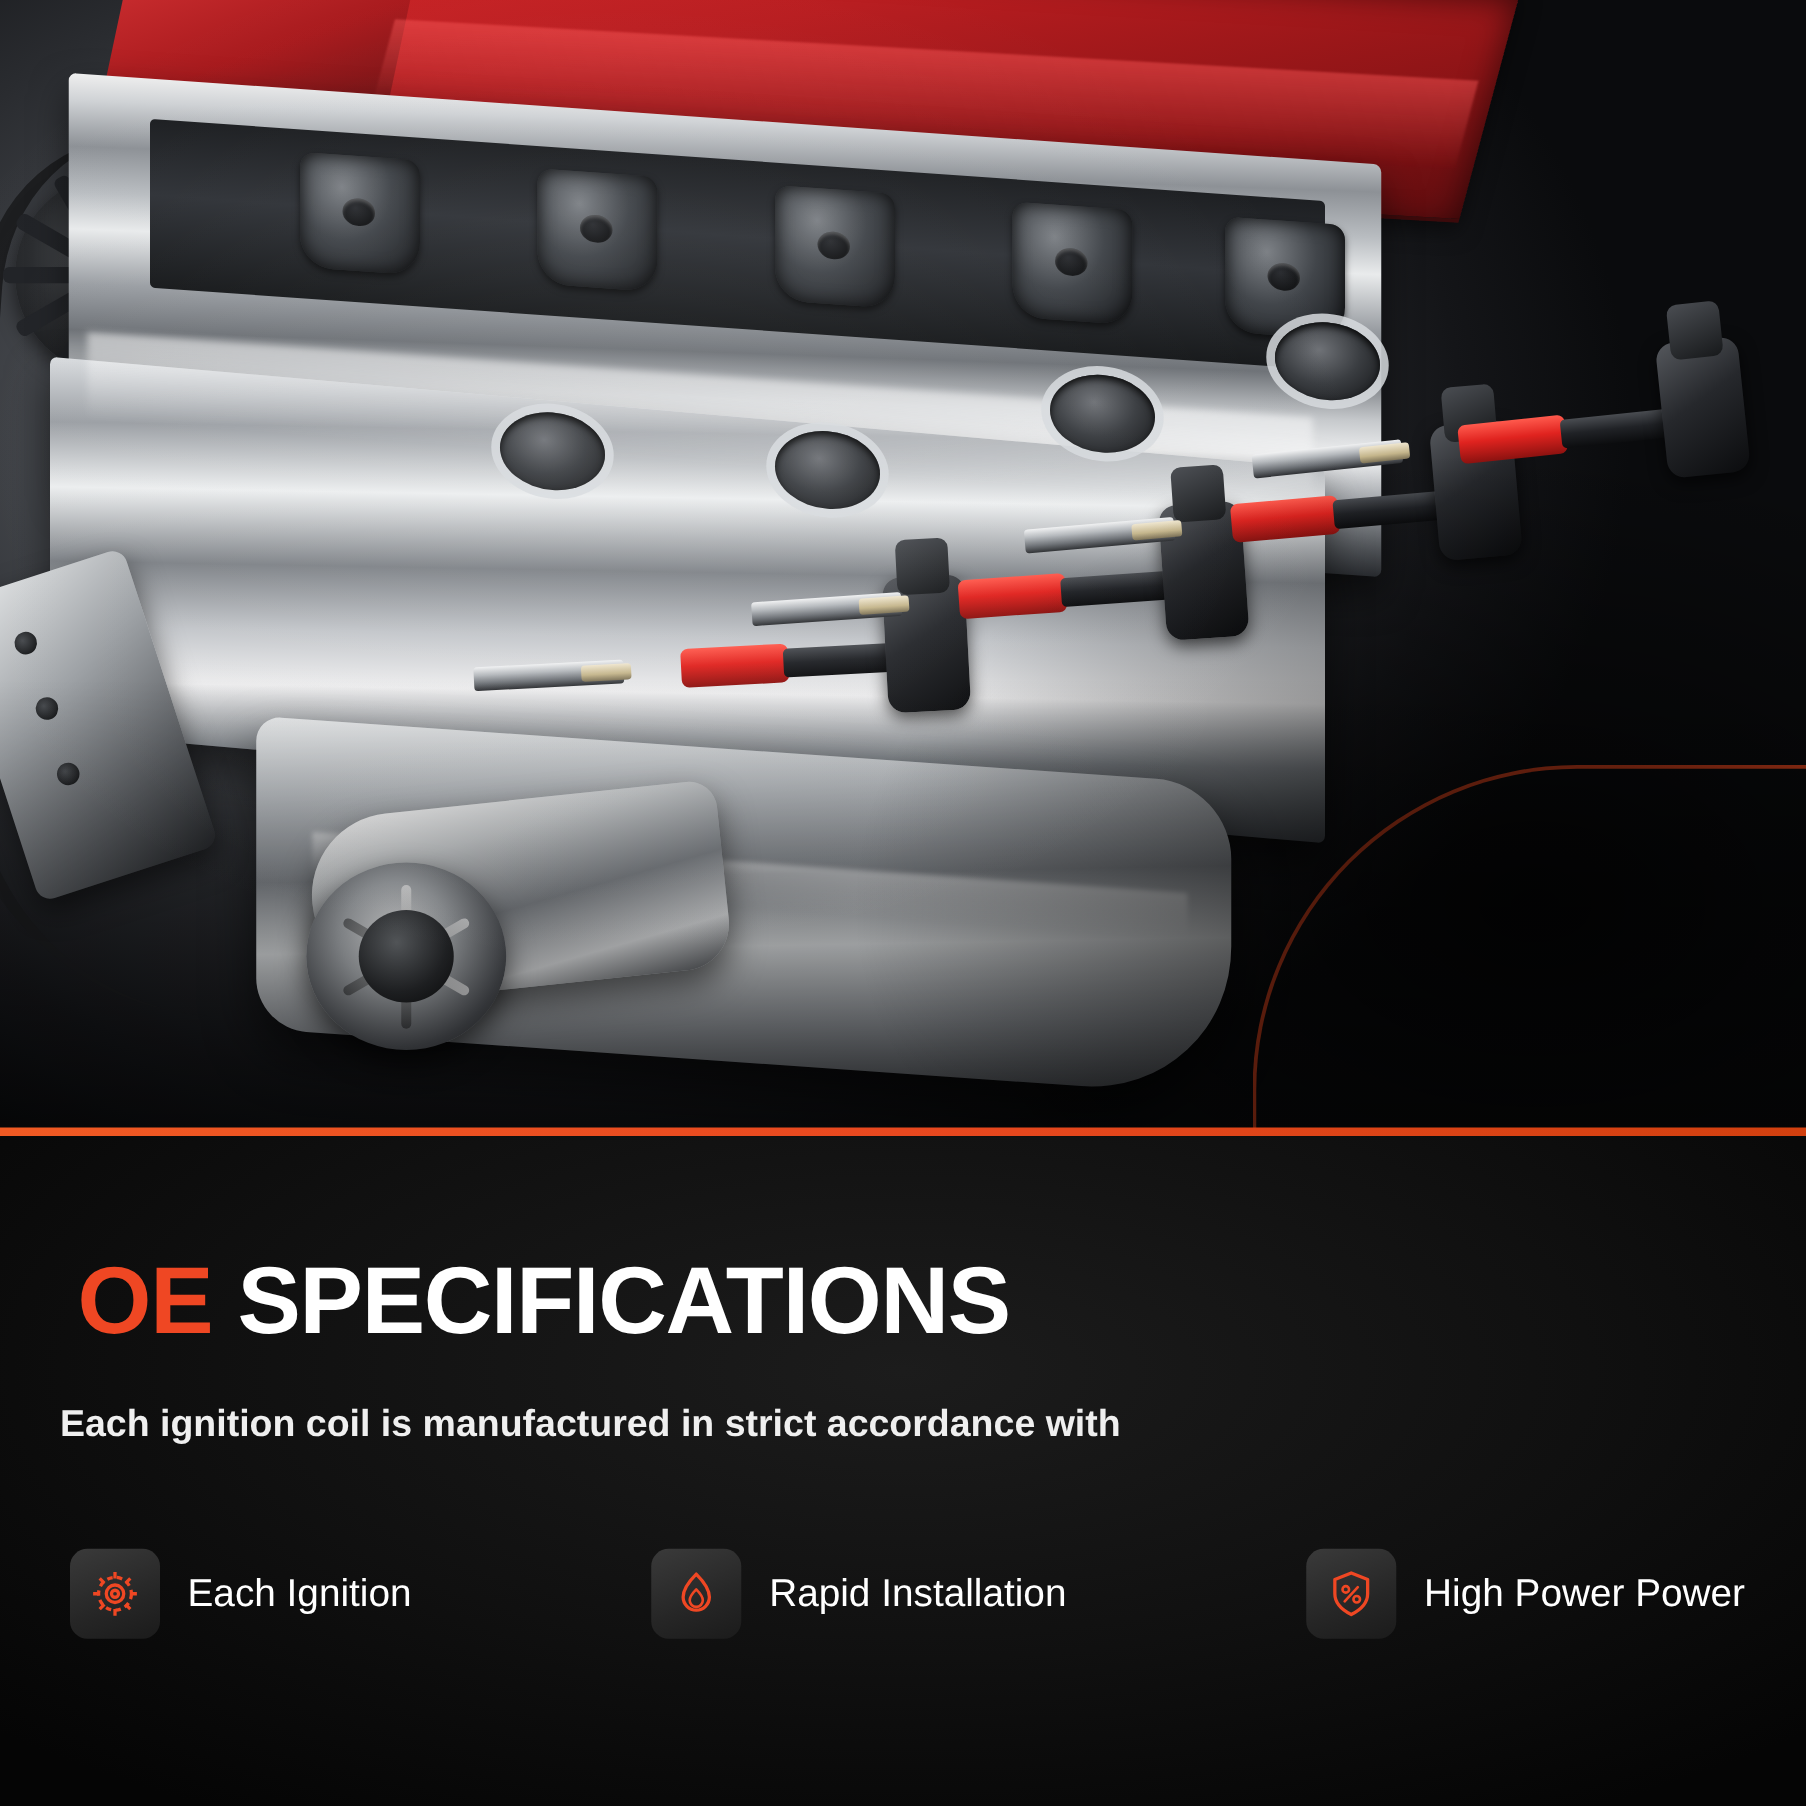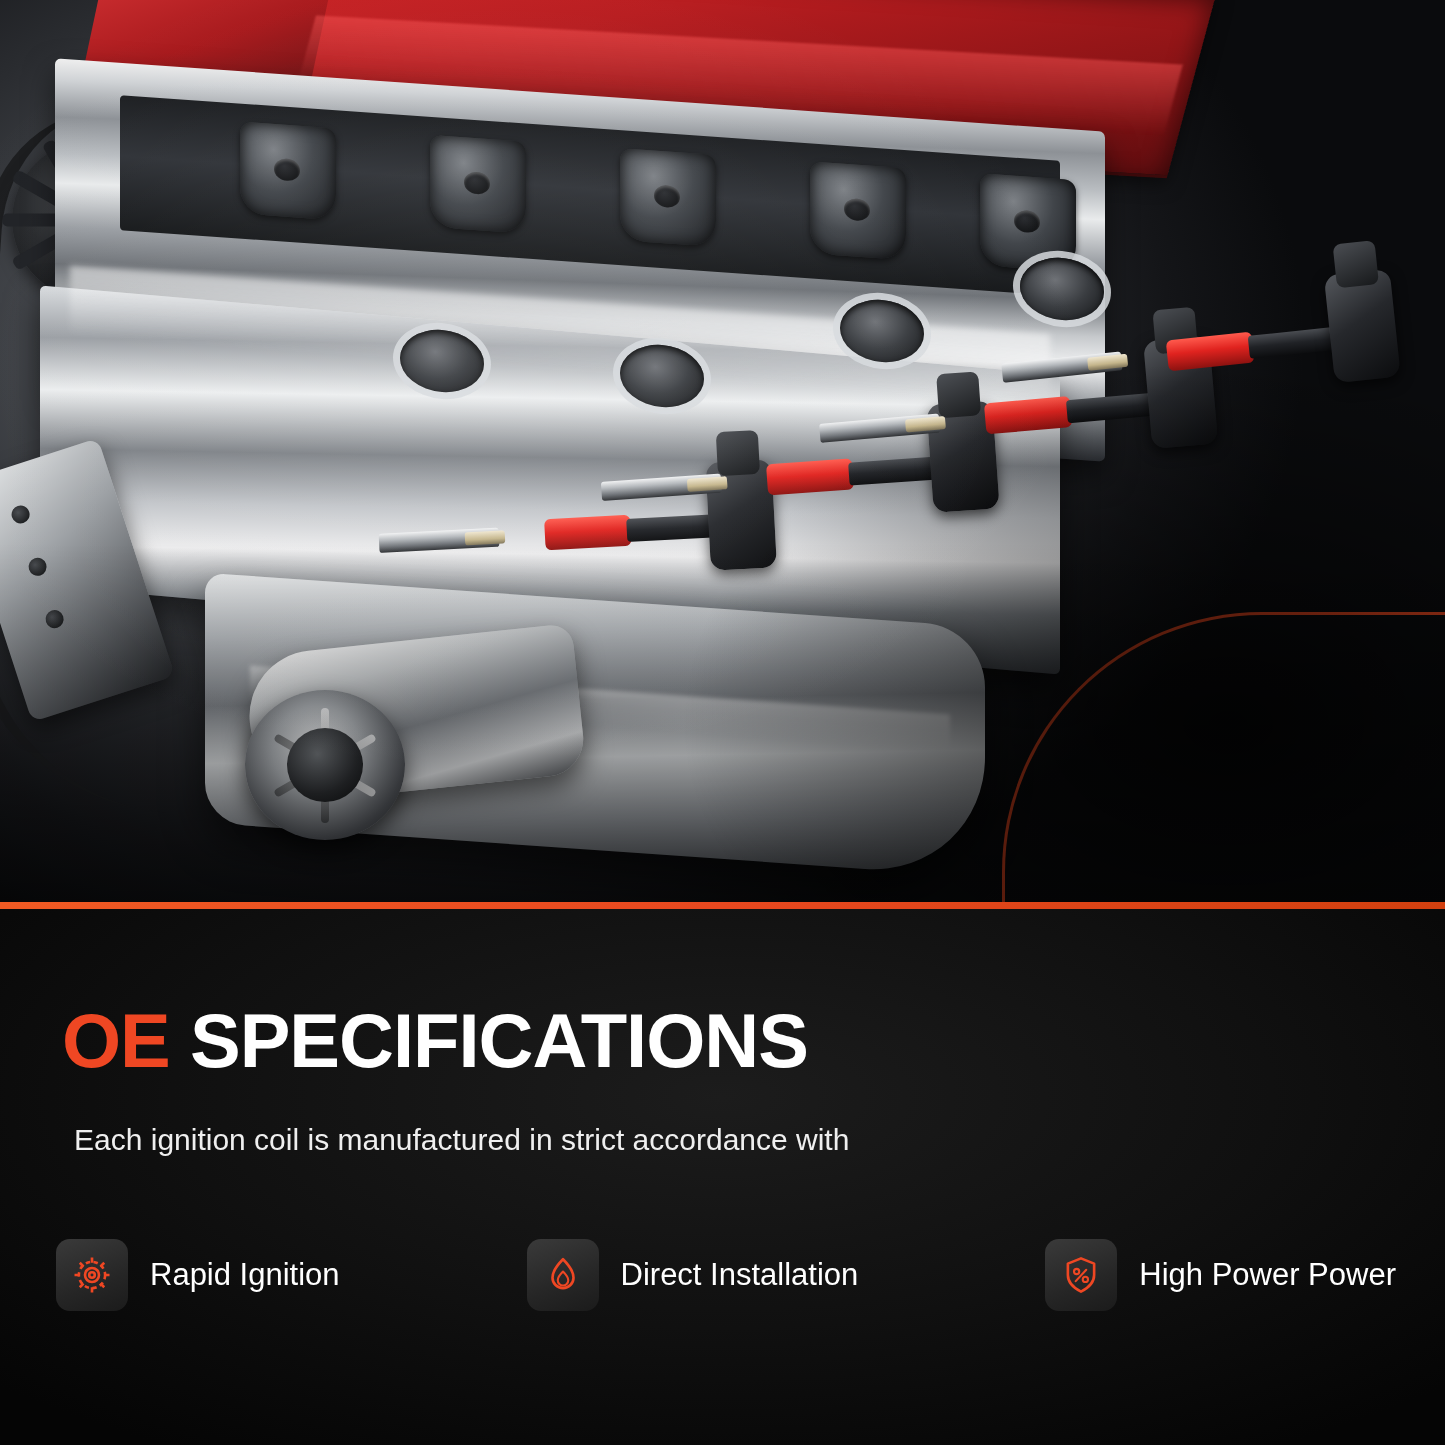--- a/index.html
+++ b/index.html
@@ -390,25 +390,25 @@
     font-weight: 700;
     letter-spacing: -1px;
     color: #ffffff;
     white-space: nowrap;
   }
   .headline .oe {
     color: #ef4723;
   }
   .subline {
     position: absolute;
-    left: 74px;
+    left: 48px;
     top: 214px;
     font-size: 30px;
     color: #efefef;
-    font-weight: 400;
+    font-weight: 700;
     white-space: nowrap;
   }
 
   .features {
     position: absolute;
     left: 56px;
     top: 330px;
     width: 1340px;
     display: flex;
     align-items: center;
@@ -554,33 +554,33 @@
         <div class="feat-icon">
           <svg width="42" height="42" viewBox="0 0 48 48" aria-hidden="true">
             <g fill="none" stroke="#ef4723" stroke-width="3">
               <circle cx="24" cy="24" r="8"></circle>
               <circle cx="24" cy="24" r="3.2"></circle>
               <path d="M24 4 v6 M24 38 v6 M4 24 h6 M38 24 h6 M10 10 l4.3 4.3 M33.7 33.7 l4.3 4.3 M38 10 l-4.3 4.3 M14.3 33.7 L10 38"></path>
               <circle cx="24" cy="24" r="15" stroke-dasharray="5 4"></circle>
             </g>
           </svg>
         </div>
-        <div class="feat-label">Rapid Ignition</div>
+        <div class="feat-label">Each Ignition</div>
       </div>
 
       <div class="feature">
         <div class="feat-icon">
           <svg width="42" height="42" viewBox="0 0 48 48" aria-hidden="true">
             <g fill="none" stroke="#ef4723" stroke-width="3" stroke-linejoin="round">
               <path d="M24 6 C16 14 12 20 12 27 a12 12 0 0 0 24 0 c0-7-4-13-12-21 z"></path>
               <path d="M24 20 c-4 4-6 7-6 10 a6 6 0 0 0 12 0 c0-3-2-6-6-10 z" stroke-width="2.4"></path>
             </g>
           </svg>
         </div>
-        <div class="feat-label">Direct Installation</div>
+        <div class="feat-label">Rapid Installation</div>
       </div>
 
       <div class="feature">
         <div class="feat-icon">
           <svg width="42" height="42" viewBox="0 0 48 48" aria-hidden="true">
             <g fill="none" stroke="#ef4723" stroke-width="3" stroke-linejoin="round">
               <path d="M24 5 L39 11 v13 c0 9-7 15-15 19 -8-4-15-10-15-19 V11 z"></path>
               <circle cx="19" cy="20" r="3" stroke-width="2.4"></circle>
               <circle cx="29" cy="29" r="3" stroke-width="2.4"></circle>
               <path d="M30 18 L18 31" stroke-width="2.4" stroke-linecap="round"></path>

